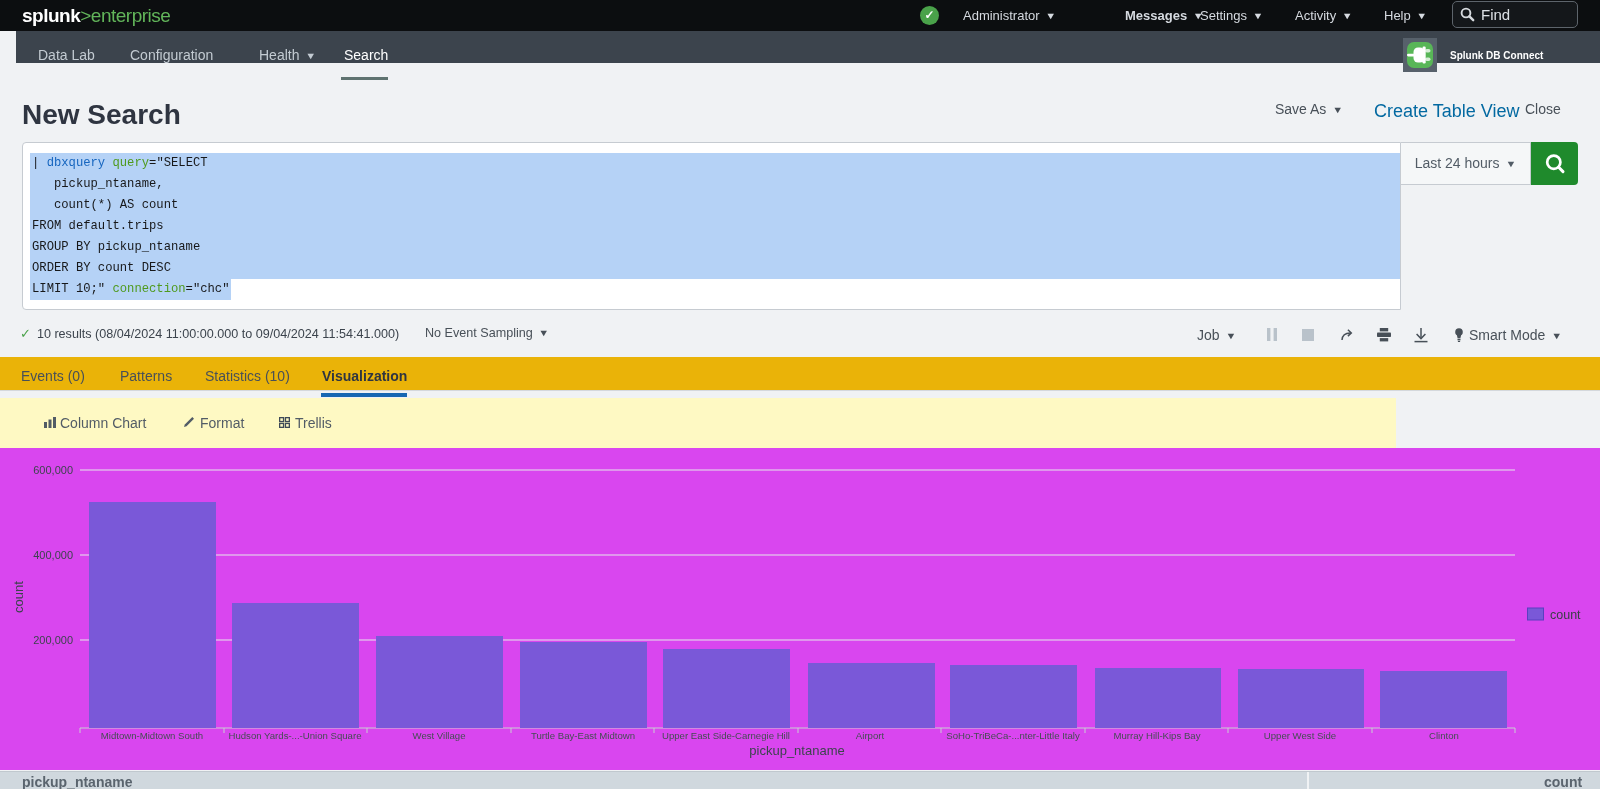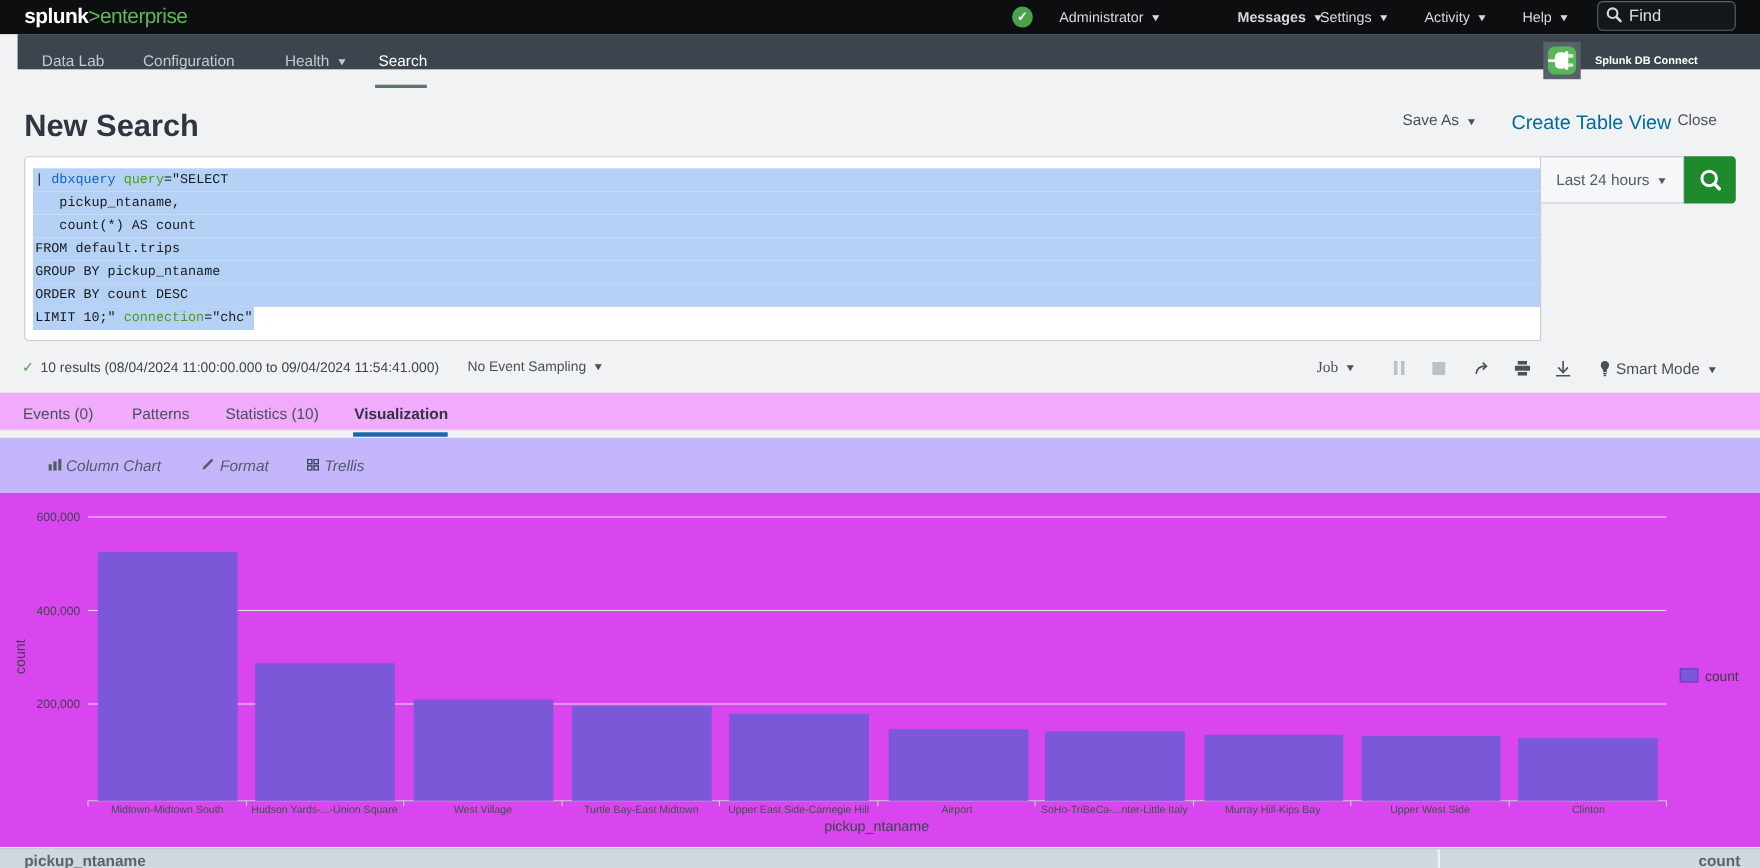--- a/index.html
+++ b/index.html
@@ -41,31 +41,31 @@
 .kgreen { color:#4f9a1e; }
 .kblack { color:#17181a; }
 #timepicker { position:absolute; left:1401px; top:142px; width:130px; height:43px; background:#f5f7f8; border:1px solid #c6cbd1; border-left:none; color:#525c66; font-size:14px; line-height:41px; text-align:center; }
 #searchbtn { position:absolute; left:1531px; top:142px; width:47px; height:43px; background:#1f8a2c; border-radius:0 4px 4px 0; display:flex; align-items:center; justify-content:center; }
 
 
 #resultband { position:absolute; left:0; top:310px; width:1600px; height:47px; background:#f0f2f4; font-size:12.6px; color:#3c444d; }
 #resinfo { position:absolute; left:20px; top:16px; }
 #resinfo .chk { color:#4aa24a; margin-right:6px; font-size:13px; }
 #nosampling { position:absolute; left:425px; top:16px; color:#485058; }
-#jobctl { position:absolute; left:1197px; top:17px; color:#485058; font-size:14px;font-family:Liberation Serif, serif; }
+#jobctl { position:absolute; left:1197px; top:17px; color:#485058; font-size:14px; }
 .jico { position:absolute; top:14px; }
 #smartmode { position:absolute; left:1455px; top:17px; color:#485058; font-size:14px; }
 
 
-#tabband { position:absolute; left:0; top:357px; width:1600px; height:34px; background:#f0abfc; border-bottom:1px solid #d4d8dc; }
+#tabband { position:absolute; left:0; top:357px; width:1600px; height:34px; background:#eab308; border-bottom:1px solid #d4d8dc; }
 .tab { position:absolute; top:11px; font-size:14px; }
 #tabviz-underline { position:absolute; left:321px; top:36px; width:86px; height:4px; background:#1767b2; }
 
 
-#vizbar { position:absolute; left:0; top:398px; width:1600px; height:50px; background:#c4b5fd;font-style:italic; }
+#vizbar { position:absolute; left:0; top:398px; width:1396px; height:50px; background:#fef9c3; }
 .vtool { position:absolute; top:17px; font-size:14px; color:#525c66; }
 
 
 #chartarea { position:absolute; left:0; top:448px; width:1600px; height:322px; background:#d946ef; }
 
 
 #tblheader { position:absolute; left:0; top:771px; width:1600px; height:18px; background:#d0d8de; border-top:1px solid #c0c8ce; }
 </style>
 </head>
 <body>

